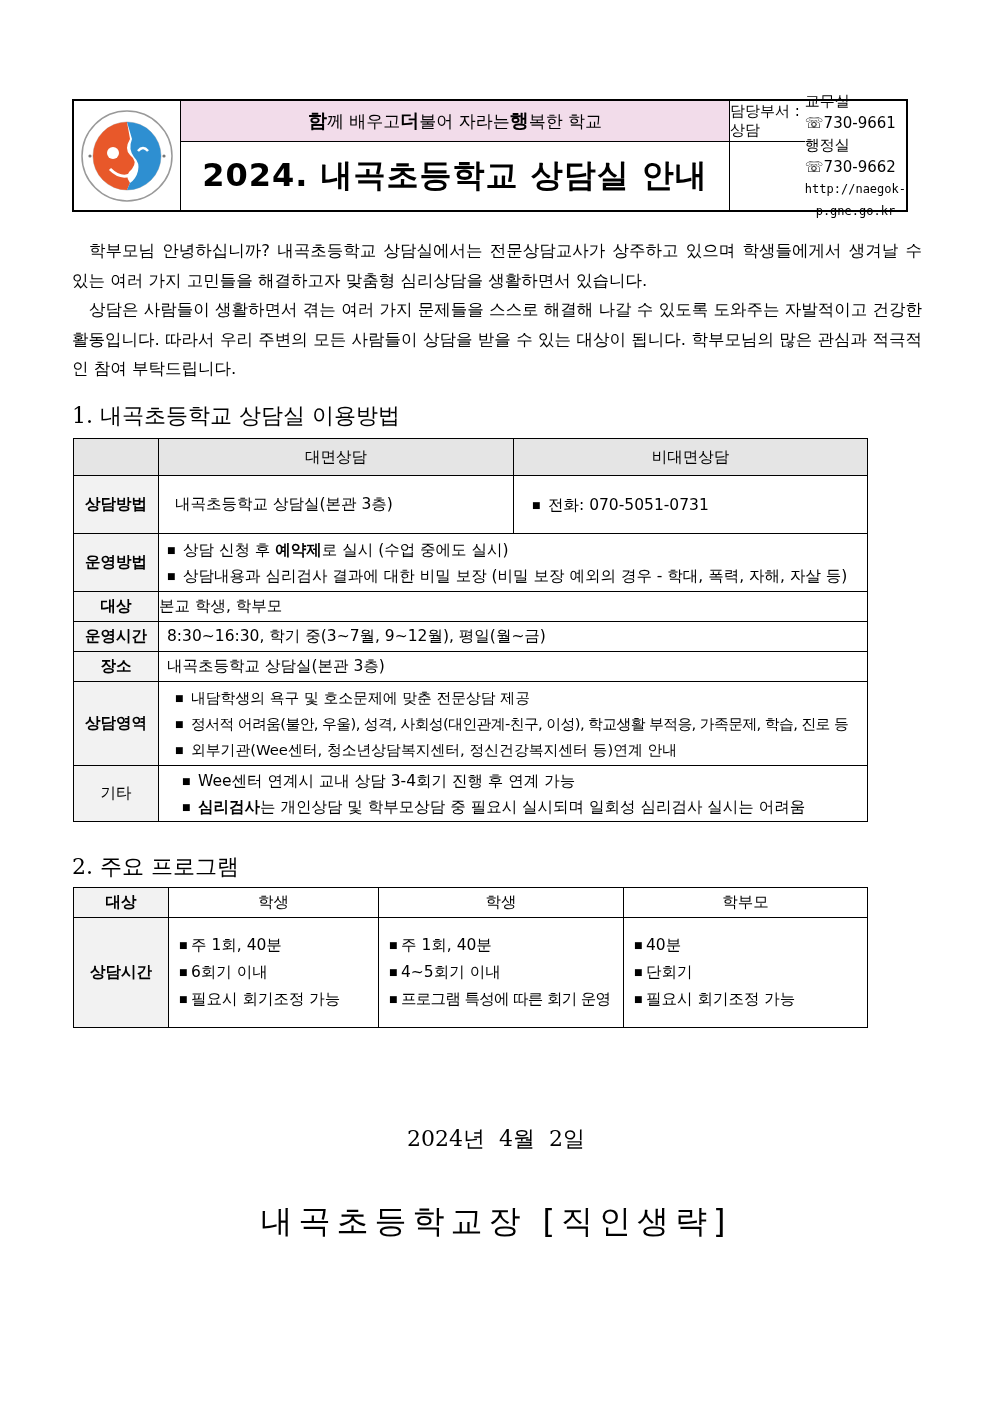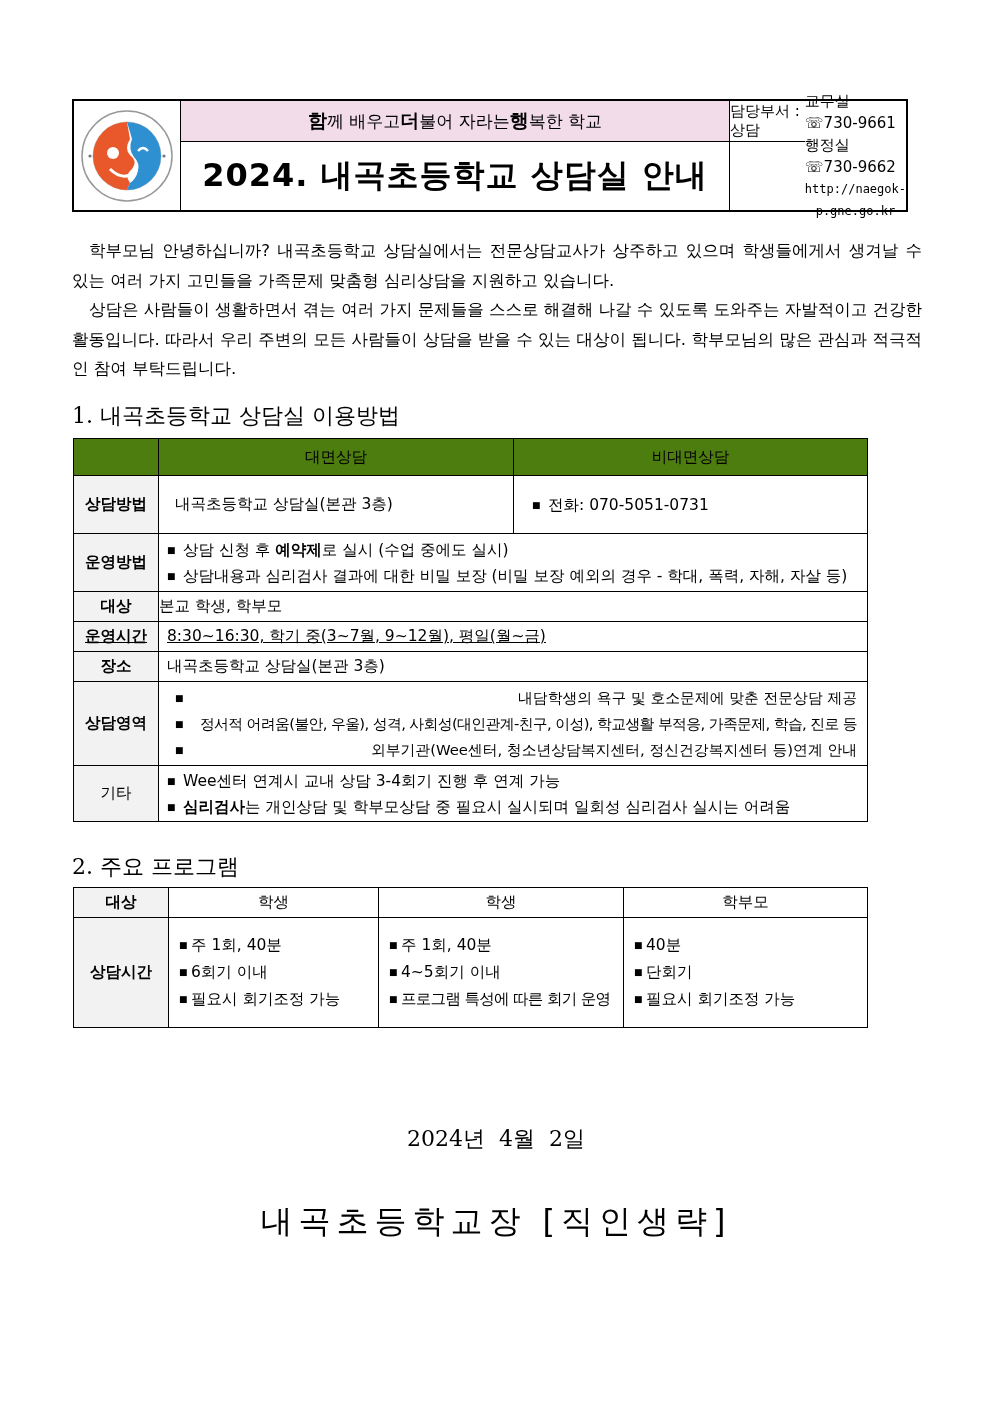--- a/index.html
+++ b/index.html
@@ -12,21 +12,21 @@
   .title { flex:1; display:flex; align-items:center; justify-content:center; font-size:32px; font-weight:bold; letter-spacing:1px; }
   .right-cell { width:176px; display:flex; flex-direction:row; }
   .dept { height:40px; border-bottom:1px solid #000; display:flex; align-items:center; justify-content:center; font-size:15px; }
   .contacts { flex:1; display:flex; flex-direction:column; align-items:center; justify-content:center; font-size:15px; line-height:22px; }
   .contacts .url { font-size:12px; font-family:"DejaVu Sans Mono", monospace;text-align:center; }
   .intro { position:absolute; left:72px; top:236px; width:850px; font-size:16.5px; line-height:29.5px; text-align:justify; font-family:"DejaVu Sans", sans-serif; }
   .intro p { margin:0; text-indent:17px; }
   .sec-title { position:absolute; left:72px; font-size:22px; font-family:"DejaVu Serif", serif; }
   table { border-collapse:collapse; position:absolute; font-size:15.5px; font-family:"DejaVu Sans", sans-serif; }
   td, th { border:1px solid #000; }
-  th { background:#4d7c0f; font-weight:normal; height:34px; }
+  th { background:#e5e5e5; font-weight:normal; height:34px; }
   td.rh { background:#f2f2f2; text-align:center; font-weight:bold; }
   td.c { padding:0 10px; }
   .bl { display:block; padding-left:24px; position:relative; line-height:26px; }
   .bl::before { content:"■"; position:absolute; left:8px; font-size:9px; top:0; }
   .t2 td.c { padding:4px 8px; }
   .t2 .bl { padding-left:14px; line-height:27px; }
   .t2 .bl::before { left:2px; }
   .date { position:absolute; left:0; width:992px; top:1124px; text-align:center; font-size:22px; font-family:"DejaVu Serif", serif; }
   .sign { position:absolute; left:0; width:992px; top:1200px; text-align:center; font-size:32px; letter-spacing:6px; font-family:"DejaVu Sans", sans-serif; }
 </style>
@@ -62,21 +62,21 @@
     <div class="dept">담당부서 : 상담</div>
     <div class="contacts">
       <div>교무실 ☏730-9661</div>
       <div>행정실 ☏730-9662</div>
       <div class="url">http://naegok-p.gne.go.kr</div>
     </div>
   </div>
 </div>
 
 <div class="intro">
-  <p>학부모님 안녕하십니까? 내곡초등학교 상담실에서는 전문상담교사가 상주하고 있으며 학생들에게서 생겨날 수 있는 여러 가지 고민들을 가족문제 맞춤형 심리상담을 지원하고 있습니다.</p>
+  <p>학부모님 안녕하십니까? 내곡초등학교 상담실에서는 전문상담교사가 상주하고 있으며 학생들에게서 생겨날 수 있는 여러 가지 고민들을 해결하고자 맞춤형 심리상담을 생활하면서 있습니다.</p>
   <p>상담은 사람들이 생활하면서 겪는 여러 가지 문제들을 스스로 해결해 나갈 수 있도록 도와주는 자발적이고 건강한 활동입니다. 따라서 우리 주변의 모든 사람들이 상담을 받을 수 있는 대상이 됩니다. 학부모님의 많은 관심과 적극적인 참여 부탁드립니다.</p>
 </div>
 
 <div class="sec-title" style="top:401px;">1. 내곡초등학교 상담실 이용방법</div>
 <table style="left:73px; top:438px; width:795px;">
   <colgroup>
       <col style="width:85px">
       <col style="width:355px">
       <col>
     </colgroup>
@@ -97,39 +97,39 @@
     <td class="rh">운영방법</td>
     <td class="c" colspan="2" style="padding-left:0;">
       <span class="bl"><span>상담 신청 후 </span><b>예약제</b><span>로 실시 (수업 중에도 실시)</span></span>
       <span class="bl"><span>상담내용과 심리검사 결과에 대한 비밀 보장 (비밀 보장 예외의 경우 - 학대, 폭력, 자해, 자살 등)</span></span>
     </td>
   </tr>
   <tr style="height:30px;">
     <td class="rh">대상</td>
     <td class="c" colspan="2" style="padding-left:0;">본교 학생, 학부모</td>
   </tr>
-  <tr style="height:30px;text-decoration:underline;">
+  <tr style="height:30px;">
     <td class="rh">운영시간</td>
     <td class="c" colspan="2" style="padding-left:8px;">8:30~16:30, 학기 중(3~7월, 9~12월), 평일(월~금)</td>
   </tr>
   <tr style="height:30px;">
     <td class="rh">장소</td>
     <td class="c" colspan="2" style="padding-left:8px;">내곡초등학교 상담실(본관 3층)</td>
   </tr>
   <tr style="height:84px;">
     <td class="rh">상담영역</td>
-    <td class="c" colspan="2" style="padding-left:8px; font-size:14.8px;text-align:right;">
+    <td class="c" colspan="2" style="padding-left:8px; font-size:14.8px;">
       <span class="bl">내담학생의 욕구 및 호소문제에 맞춘 전문상담 제공</span>
       <span class="bl" style="letter-spacing:-0.6px;">정서적 어려움(불안, 우울), 성격, 사회성(대인관계-친구, 이성), 학교생활 부적응, 가족문제, 학습, 진로 등</span>
       <span class="bl">외부기관(Wee센터, 청소년상담복지센터, 정신건강복지센터 등)연계 안내</span>
     </td>
   </tr>
   <tr style="height:56px;">
     <td class="rh" style="font-weight:normal;">기타</td>
-    <td class="c" colspan="2" style="padding-left:0;">
+    <td class="c" colspan="2" style="padding-left:15px;">
       <span class="bl">Wee센터 연계시 교내 상담 3-4회기 진행 후 연계 가능</span>
       <span class="bl"><b>심리검사</b><span>는 개인상담 및 학부모상담 중 필요시 실시되며 일회성 심리검사 실시는 어려움</span></span>
     </td>
   </tr>
 </tbody>
   </table>
 
 <div class="sec-title" style="top:852px;">2. 주요 프로그램</div>
 <table class="t2" style="left:73px; top:887px; width:795px;">
   <colgroup>

